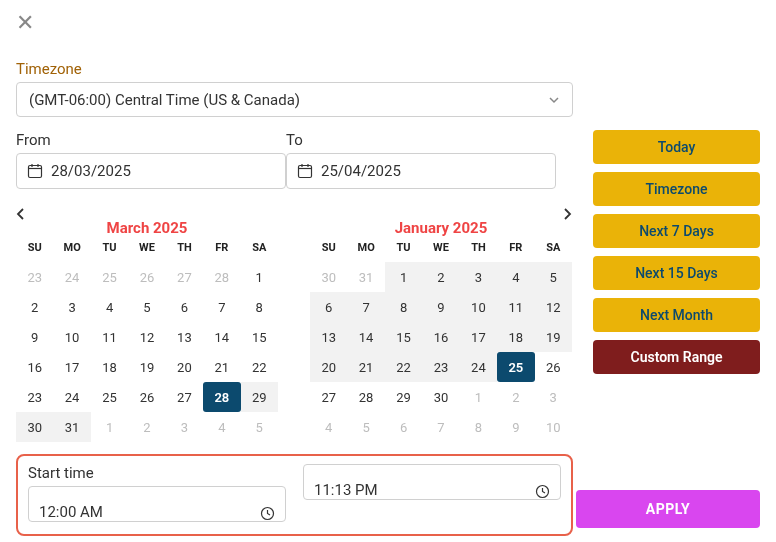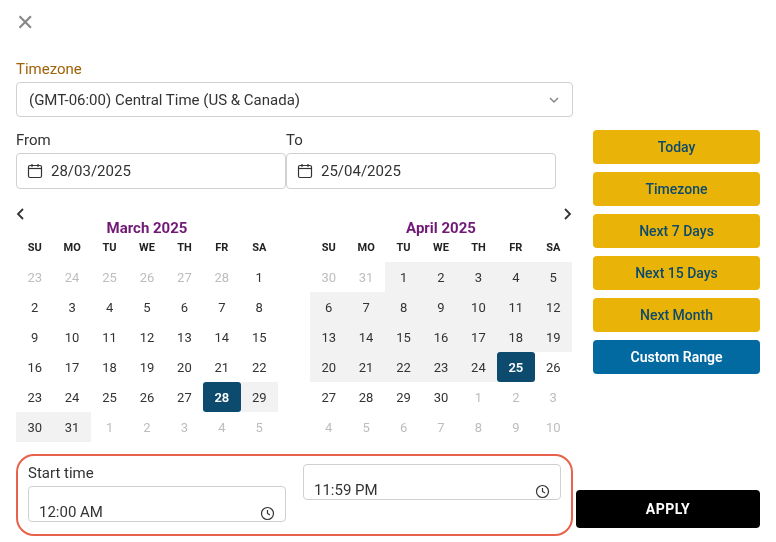--- a/index.html
+++ b/index.html
@@ -12,38 +12,38 @@
 .tz-select { width: 557px; height: 35px; border: 1px solid #d0d0d0; border-radius: 4px; padding: 0 12px; display: flex; align-items: center; justify-content: space-between; font-size: 15px; color: #333; margin-bottom: 14px;}
 .tz-chev { color: #888; font-size: 12px; }
 .from-to-row { display: flex; }
 .ft-block { display: flex; flex-direction: column; }
 .ft-label { font-size: 15px; color: #333; margin-bottom: 4px;}
 .date-in { width: 270px; height: 36px; border:1px solid #d0d0d0; border-radius:4px; padding:0 10px; display:flex; align-items:center; gap:8px; font-size:15px; color:#333;}
 .main-row { display: flex; gap: 16px; align-items:flex-start;}
 .cals { display:flex; gap:32px; margin-top:10px; position:relative;}
 .cal { width: 262px; }
 .cal-head-row { display:flex; align-items:center; justify-content:center; position:relative; height:30px; margin-bottom:8px;}
-.cal-title { font-size:15px; font-weight:700; color:#701a75;margin-top:28px;}
+.cal-title { font-size:15px; font-weight:700; color:#ef4444;margin-top:28px;}
 .navbtn { position:absolute; font-size:18px; color:#333; cursor:pointer; user-select:none;}
 .navbtn.left{left:-2px;} .navbtn.right{right:-2px;}
 .dow-row, .wk-row { display:grid; grid-template-columns: repeat(7, 1fr); }
 .dow { font-size:11px; font-weight:700; color:#222; text-align:center; padding:4px 0 8px;}
 .day { height:30px; display:flex; align-items:center; justify-content:center; font-size:13px; color:#333; cursor:pointer;}
 .day.out { color:#bdbdbd; }
 .day.in-range { background:#f2f2f2; }
 .day.sel { background:#0c4a6e; color:#fff; border-radius:3px; font-weight:600;}
 .presets { width:184px; display:flex; flex-direction:column; gap:8px; margin-left:4px; margin-top:-1px;}
 .preset { height:34px; border-radius:4px; background:#eab308; color:#0c4a6e; font-size:14px; font-weight:500; display:flex; align-items:center; justify-content:center; cursor:pointer;}
-.preset.active { background:#0369a1; color:#fff; font-weight:600;}
-.time-block { margin-top:12px; width:557px; border:2px solid #e8614a; border-radius:18px; padding:8px 10px 12px; display:flex; gap:17px;}
+.preset.active { background:#7f1d1d; color:#fff; font-weight:600;}
+.time-block { margin-top:12px; width:557px; border:2px solid #e8614a; border-radius:8px; padding:8px 10px 12px; display:flex; gap:17px;}
 .time-col { flex:1; display:flex; flex-direction:column; }
 .time-label { font-size:15px; color:#333; margin-bottom:4px;}
 .time-in { height:36px; border:1px solid #d0d0d0; border-radius:4px; padding:0 10px; display:flex; align-items:flex-end; justify-content:space-between; font-size:15px; color:#333;}
 .apply-row { display:flex; justify-content:flex-end; margin-top:-46px;}
-.apply-btn { width:184px; height:38px; margin-left:auto; margin-right:0; background:#000000; color:#fff; font-weight:700; letter-spacing:.5px; border-radius:4px; display:flex; align-items:center; justify-content:center; font-size:14px; cursor:pointer;}
+.apply-btn { width:184px; height:38px; margin-left:auto; margin-right:0; background:#d946ef; color:#fff; font-weight:700; letter-spacing:.5px; border-radius:4px; display:flex; align-items:center; justify-content:center; font-size:14px; cursor:pointer;}
 .icon { display:inline-flex;}
 .left-col { width: 557px;}
 </style>
 </head>
 <body>
 
 <div class="modal">
   <div class="header">
     <div class="close-btn">✕</div>
   </div>
@@ -165,21 +165,21 @@
                 <div class="day out">2</div>
                 <div class="day out">3</div>
                 <div class="day out">4</div>
                 <div class="day out">5</div>
               </div>
             </div>
         </div>
 
         <div class="cal">
           <div class="cal-head-row">
-            <span class="cal-title">April 2025</span>
+            <span class="cal-title">January 2025</span>
             <span class="navbtn right">
               <svg width="14" height="14" viewBox="0 0 14 14">
                   <path d="M5 2l5 5-5 5" stroke="#333" stroke-width="1.8" fill="none"></path>
                 </svg>
             </span>
           </div>
           <div class="dow-row" id="dow2">
               <div class="dow">SU</div>
               <div class="dow">MO</div>
               <div class="dow">TU</div>
@@ -255,21 +255,21 @@
             <span class="icon">
               <svg width="15" height="15" viewBox="0 0 15 15">
                   <circle cx="7.5" cy="7.5" r="6" fill="none" stroke="#333" stroke-width="1.2"></circle>
                   <path d="M7.5 4v3.5l2.5 1.5" stroke="#333" stroke-width="1.2" fill="none"></path>
                 </svg>
             </span>
           </div>
         </div>
         <div class="time-col">
           <div class="time-in">
-            <span>11:59 PM</span>
+            <span>11:13 PM</span>
             <span class="icon">
               <svg width="15" height="15" viewBox="0 0 15 15">
                   <circle cx="7.5" cy="7.5" r="6" fill="none" stroke="#333" stroke-width="1.2"></circle>
                   <path d="M7.5 4v3.5l2.5 1.5" stroke="#333" stroke-width="1.2" fill="none"></path>
                 </svg>
             </span>
           </div>
         </div>
       </div>
     </div>

